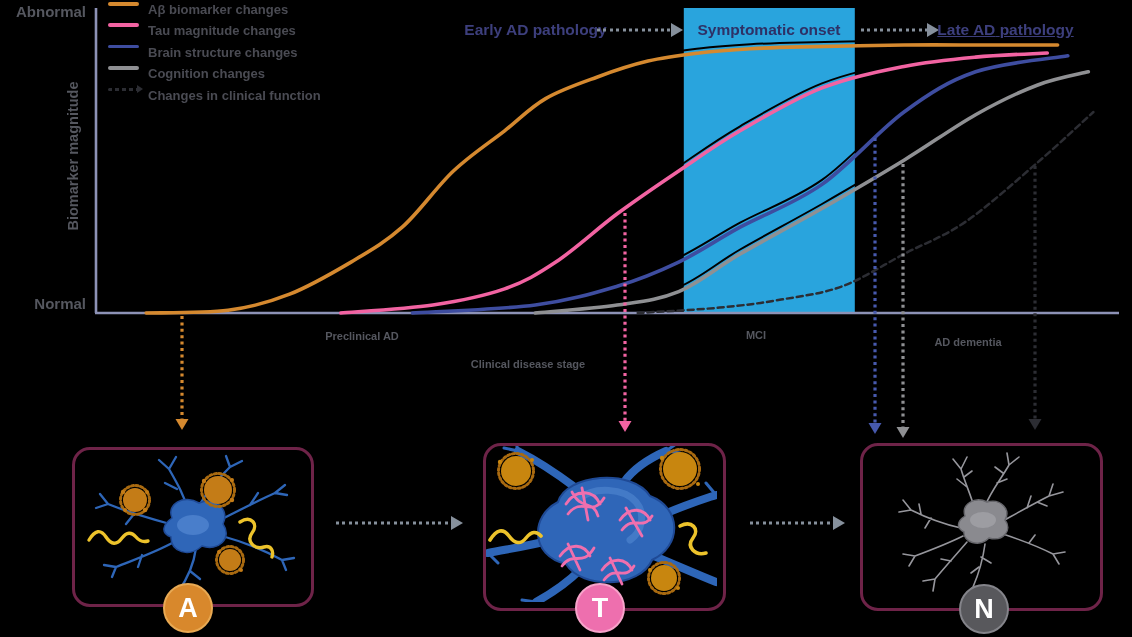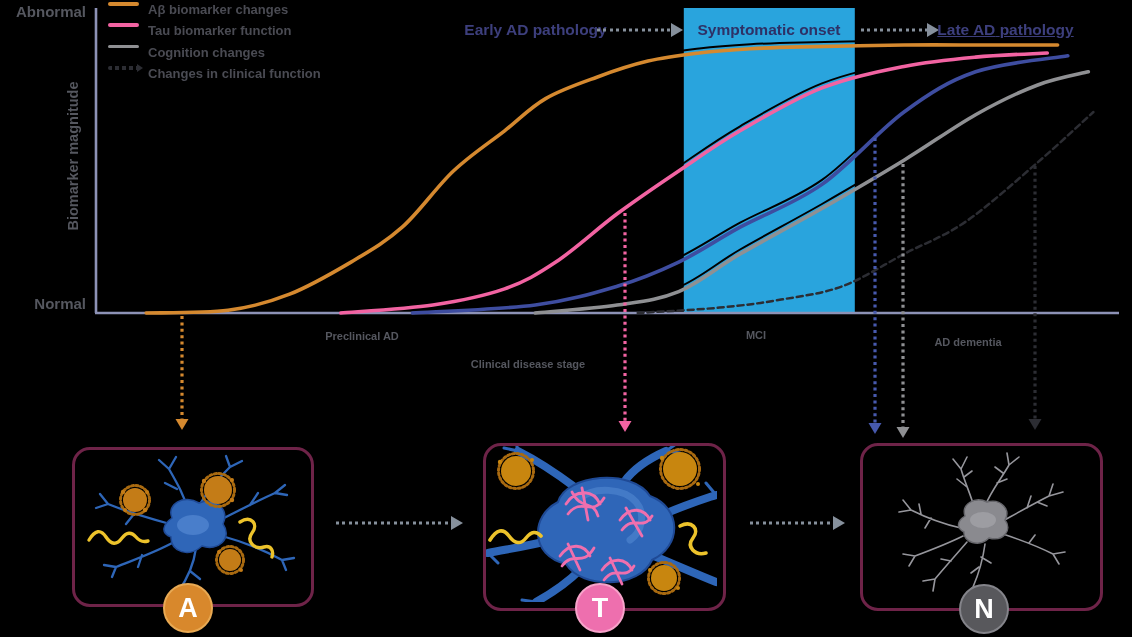--- a/index.html
+++ b/index.html
@@ -95,21 +95,25 @@
   <div class="abslabel right-align" id="normal-label">Normal</div>
   <div class="abslabel" id="y-title">Biomarker magnitude</div>
 
   <div id="legend">
       <div class="lg-row">
         <span class="lg-key" style="background: rgb(213, 137, 47); --kc: #d5892f;"></span>
         <span class="lg-label">Aβ biomarker changes</span>
       </div>
       <div class="lg-row">
         <span class="lg-key" style="background: rgb(242, 99, 162); --kc: #f263a2;"></span>
-        <span class="lg-label">Tau biomarker function</span>
+        <span class="lg-label">Tau magnitude changes</span>
+      </div>
+      <div class="lg-row">
+        <span class="lg-key" style="background: rgb(62, 77, 160); --kc: #3e4da0;"></span>
+        <span class="lg-label">Brain structure changes</span>
       </div>
       <div class="lg-row">
         <span class="lg-key" style="background: rgb(143, 144, 147); --kc: #8f9093;"></span>
         <span class="lg-label">Cognition changes</span>
       </div>
       <div class="lg-row">
         <span class="lg-key dashed" style="background: rgb(44, 45, 51); --kc: #2c2d33;"></span>
         <span class="lg-label">Changes in clinical function</span>
       </div>
     </div>

